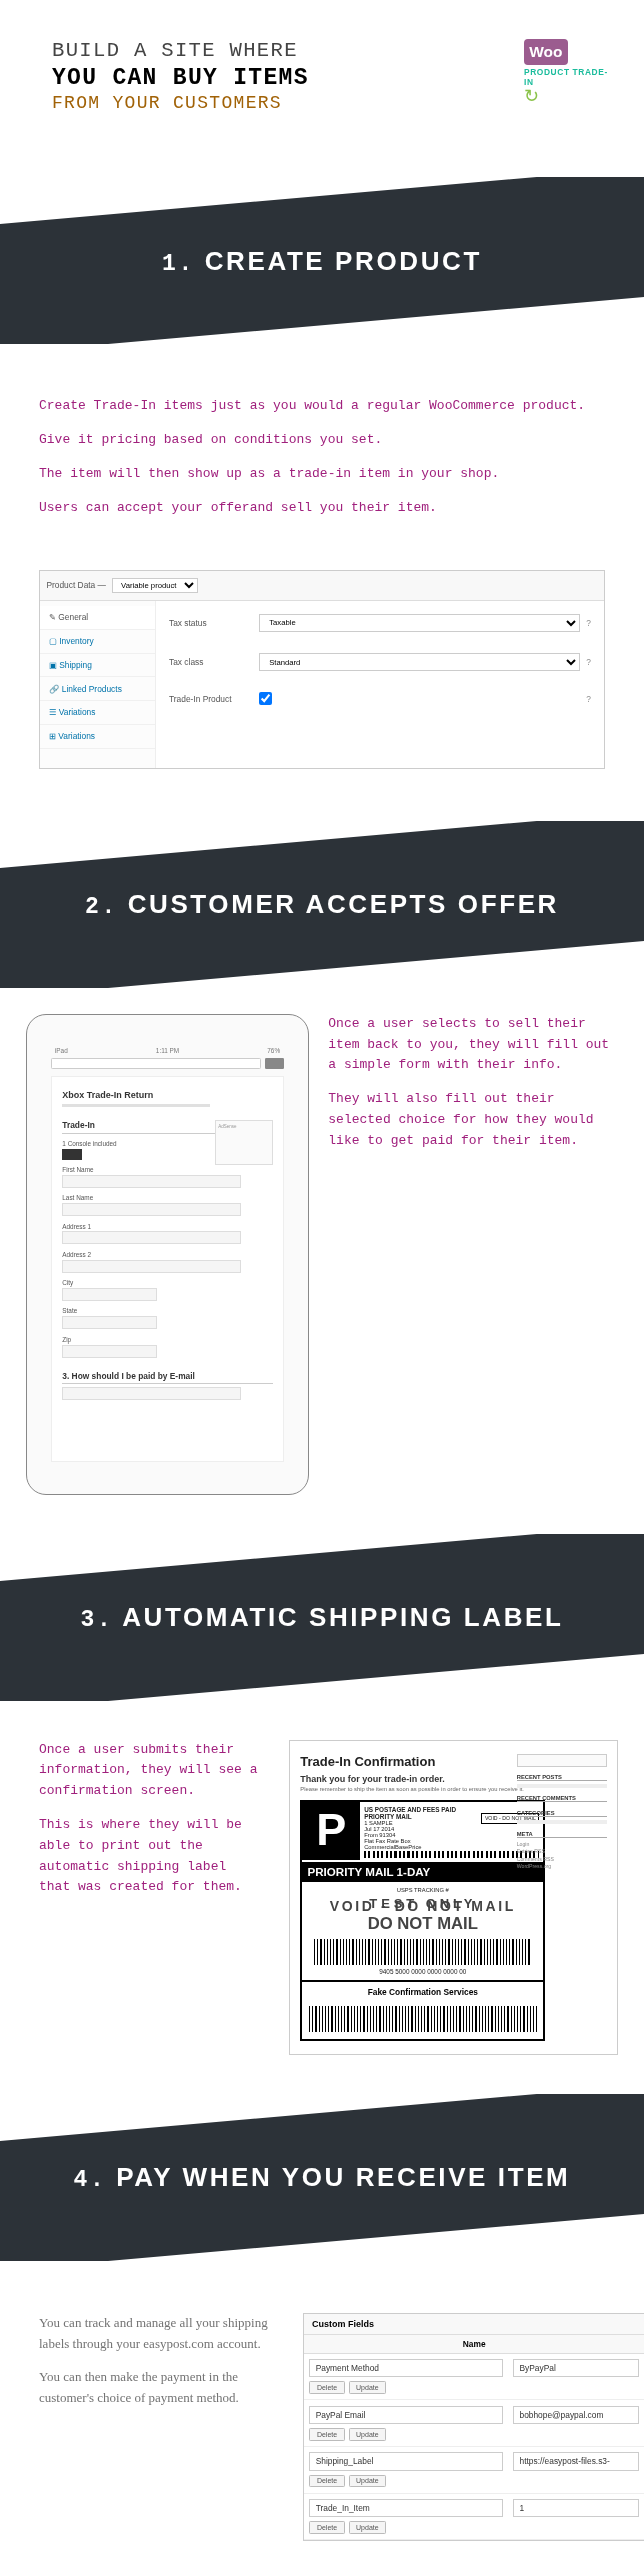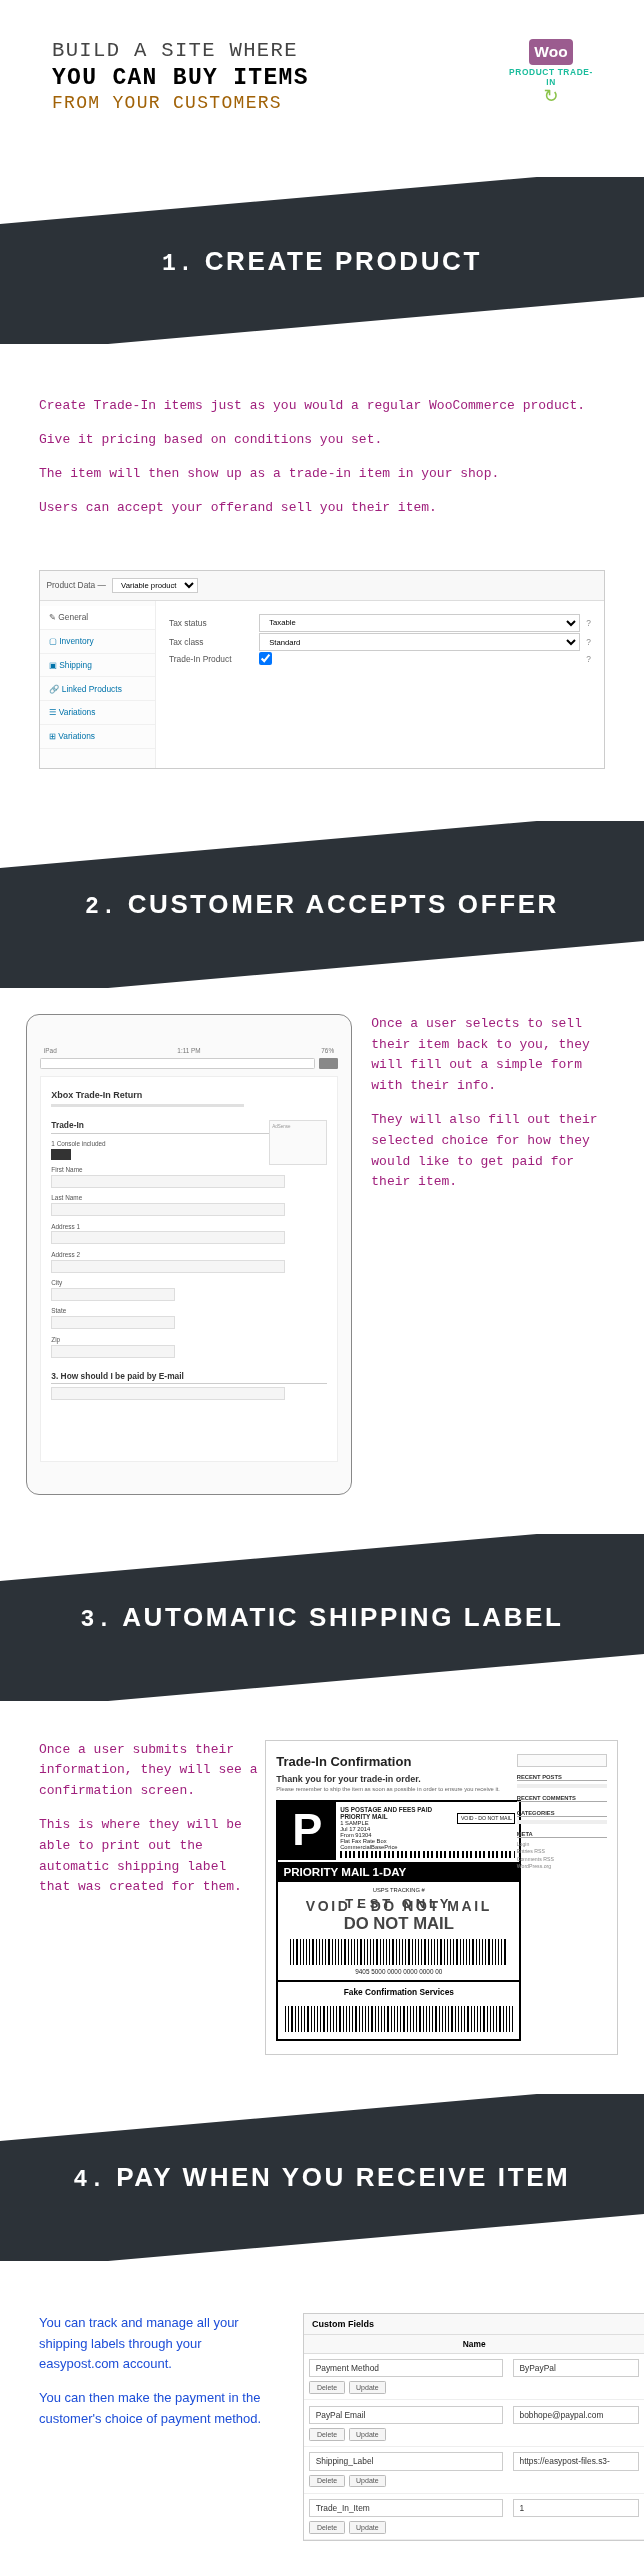--- a/index.html
+++ b/index.html
@@ -2,59 +2,59 @@
 <html style="font-size:10.3px"><head>
 <meta charset="utf-8">
 <style>
 * { margin: 0; padding: 0; box-sizing: border-box; }
 body { width: 644px; background: #fff; font-family: Arial, sans-serif; }
 .header { padding: 39px 26px 64px 52px; position: relative; }
 .header-text { font-family: 'Courier New', monospace; letter-spacing: 1.3px; }
 .h1 { font-size: 20.6px; color: #444; font-weight: normal; }
 .h2 { font-size: 23px; color: #000; font-weight: bold; margin: 2.6px 0; }
 .h3 { font-size: 18px; color: #a16207; font-weight: normal; }
-.logo { position: absolute; top: 39px; right: 51px; width: 84px; text-align: center; }
+.logo { position: absolute; top: 39px; right: 36px; width: 84px; }
 .logo-woo { background: #9b5c8f; color: #fff; font-weight: bold; padding: 3.9px 5.2px; border-radius: 3.9px; font-size: 15.5px; display: inline-block; }
 .logo-text { color: #1abc9c; font-size: 8.4px; font-weight: bold; margin-top: 2.6px; letter-spacing: 0.6px; }
 .logo-arrow { color: #8bc34a; font-size: 18px; margin-top: -2.6px; }
 .banner { position: relative; height: 167px; overflow: hidden; }
 .banner-bg { position: absolute; width: 120%; height: 129px; background: #2c3238; transform: rotate(-5deg); left: -10%; top: 19.3px; }
 .banner-text { position: absolute; top: 50%; left: 50%; transform: translate(-50%, -50%); color: #fff; font-family: 'Arial Black', sans-serif; font-weight: 900; font-size: 26px; letter-spacing: 2.6px; text-align: center; width: 100%; text-transform: uppercase; }
 .banner-num { font-family: 'Courier New', monospace; font-size: 23px; }
 .body-text { padding: 52px 39px 26px 39px; font-family: 'Courier New', monospace; color: #a0207d; font-size: 13px; line-height: 1.6; }
 .body-text p { margin-bottom: 13px; }
 .mockup-box { margin: 13px 39px 52px 39px; border: 0.6px solid #ccc; background: #fff; }
 .mockup-header { background: #f8f8f8; border-bottom: 0.6px solid #ddd; padding: 6.4px; font-size: 8.4px; color: #555; }
 .mockup-header select { background: #fff; border: 0.6px solid #ccc; padding: 1.3px 3.9px; font-size: 7.7px; margin-left: 3.9px; }
 .mockup-body { display: flex; min-height: 167px; }
 .mockup-sidebar { width: 116px; background: #fcfcfc; border-right: 0.6px solid #eee; padding: 5.2px 0; }
 .mockup-sidebar-item { padding: 6.4px 9px; font-size: 8.4px; color: #0073aa; border-bottom: 0.6px solid #f0f0f0; cursor: pointer; }
 .mockup-sidebar-item.active { color: #555; background: #fff; }
 .mockup-content { flex: 1; padding: 13px; }
-.mockup-row { display: flex; align-items: center; margin-bottom: 1px; font-size: 8.4px; color: #555; }
+.mockup-row { display: flex; align-items: center; margin-bottom: 21px; font-size: 8.4px; color: #555; }
 .mockup-label { width: 90px; }
 .mockup-input { flex: 1; border: 0.6px solid #ccc; padding: 2.6px 5.2px; background: #fff; font-size: 7.7px; position: relative; }
 .mockup-help { margin-left: 6.4px; color: #888; }
 .section2 { display: flex; padding: 26px 26px 39px 26px; gap: 19.3px; }
-.ipad { width: 326px; border: 1.3px solid #888; border-radius: 13px; padding: 32px 13px; background: #fafafa; }
+.ipad { width: 283px; border: 1.3px solid #888; border-radius: 20px; padding: 32px 24px; background: #fafafa; }
 .ipad-status { display: flex; justify-content: space-between; font-size: 6.4px; color: #777; padding: 0 3.9px 3.9px 3.9px; }
 .ipad-search { display: flex; gap: 3.9px; margin-bottom: 6.4px; }
 .ipad-search-box { flex: 1; background: #fff; border: 0.6px solid #ccc; height: 11.6px; border-radius: 1.3px; }
 .ipad-search-btn { width: 19.3px; background: #888; border-radius: 1.3px; }
 .ipad-content { background: #fff; padding: 13px 10.3px; min-height: 386px; border: 0.6px solid #eee; }
 .ipad-title { font-size: 9px; font-weight: bold; color: #333; margin-bottom: 3.9px; }
 .ipad-sub { height: 3.9px; background: #e0e0e0; width: 70%; margin-bottom: 13px; }
 .ipad-section-title { font-size: 8.4px; font-weight: bold; color: #333; margin: 7.7px 0 2.6px 0; padding-bottom: 2.6px; border-bottom: 0.6px solid #ccc; }
 .ipad-form-label { font-size: 6.4px; color: #555; margin: 6.4px 0 1.9px 0; }
 .ipad-form-input { height: 13px; background: #f5f5f5; border: 0.6px solid #ddd; width: 85%; }
 .ipad-form-input.half { width: 45%; }
 .ipad-adsense { float: right; width: 58px; height: 45px; border: 0.6px solid #ddd; background: #fafafa; font-size: 4.5px; color: #999; padding: 2.6px; }
 .section2-text { flex: 1; font-family: 'Courier New', monospace; color: #a0207d; font-size: 13px; line-height: 1.6; }
 .section2-text p { margin-bottom: 13px; }
-.section3 { display: flex; padding: 39px 26px 39px 39px; gap: 7px; }
+.section3 { display: flex; padding: 39px 26px 39px 39px; gap: 31px; }
 .section3-text { width: 219px; font-family: 'Courier New', monospace; color: #a0207d; font-size: 13px; line-height: 1.6; }
 .section3-text p { margin-bottom: 13px; }
 .shipping-mockup { flex: 1; border: 0.6px solid #ccc; background: #fff; padding: 13px 10.3px; position: relative; }
 .ship-title { font-size: 13px; font-weight: bold; color: #222; }
 .ship-sub { font-size: 9px; font-weight: bold; color: #333; margin: 5.2px 0 2.6px 0; }
 .ship-tiny { font-size: 5.8px; color: #666; margin-bottom: 7.7px; }
 .ship-label { border: 2.6px solid #000; width: 245px; }
 .ship-label-top { display: flex; border-bottom: 1.9px solid #000; }
 .ship-p { width: 58px; height: 58px; background: #000; color: #fff; font-size: 45px; font-weight: bold; text-align: center; line-height: 55px; }
 .ship-top-right { flex: 1; padding: 3.9px; font-size: 5.8px; color: #222; }
@@ -68,21 +68,21 @@
 .ship-void { position: relative; margin: 5.2px 0; text-align: center; }
 .ship-void-t1 { font-size: 14px; font-weight: bold; letter-spacing: 2.6px; color: #444; }
 .ship-void-t2 { font-size: 16.7px; font-weight: bold; color: #444; }
 .ship-barcode { height: 26px; background: repeating-linear-gradient(90deg, #000 0, #000 1.3px, #fff 1.3px, #fff 3.2px); margin: 2.6px 6.4px; }
 .ship-num { font-size: 6.4px; color: #222; }
 .ship-fake { border-top: 1.9px solid #000; padding: 5.2px; font-size: 8.4px; font-weight: bold; text-align: center; }
 .ship-sidebar { position: absolute; right: 10.3px; top: 13px; width: 90px; font-size: 5.2px; color: #666; }
 .ship-sidebar-box { border: 0.6px solid #ccc; height: 13px; margin-bottom: 3.9px; background: #fafafa; }
 .ship-sidebar-title { font-size: 5.8px; font-weight: bold; color: #333; border-bottom: 0.6px solid #aaa; margin: 7.7px 0 2.6px 0; }
 .section4 { display: flex; padding: 52px 0 39px 39px; gap: 19.3px; align-items: flex-start; }
-.section4-text { width: 245px; font-family: Liberation Sans, sans-serif; color: #1d4ed8; font-size: 13px; line-height: 1.6; }
+.section4-text { width: 245px; font-family: Liberation Serif, serif; color: #737373; font-size: 13px; line-height: 1.6; }
 .section4-text p { margin-bottom: 13px; }
 .custom-fields { flex: 1; border: 0.6px solid #ccc; border-right: none; background: #fff; }
 .cf-header { background: #f8f8f8; padding: 5.2px 7.7px; font-size: 9px; font-weight: bold; border-bottom: 0.6px solid #ddd; }
 .cf-th { background: #f8f8f8; padding: 3.9px 7.7px; font-size: 8.4px; font-weight: bold; border-bottom: 0.6px solid #ddd; text-align: center; }
 .cf-row { border-bottom: 0.6px solid #eee; display: flex; }
 .cf-cell-left { width: 60%; padding: 5.2px; }
 .cf-cell-right { flex: 1; padding: 5.2px; }
 .cf-input { width: 100%; border: 0.6px solid #ccc; padding: 3.2px 5.2px; font-size: 8.4px; background: #fff; color: #333; }
 .cf-btns { margin-top: 3.9px; }
 .cf-btn { border: 0.6px solid #bbb; background: #f5f5f5; font-size: 7px; padding: 1.9px 6.4px; border-radius: 1.3px; color: #555; margin-right: 1.3px; }

